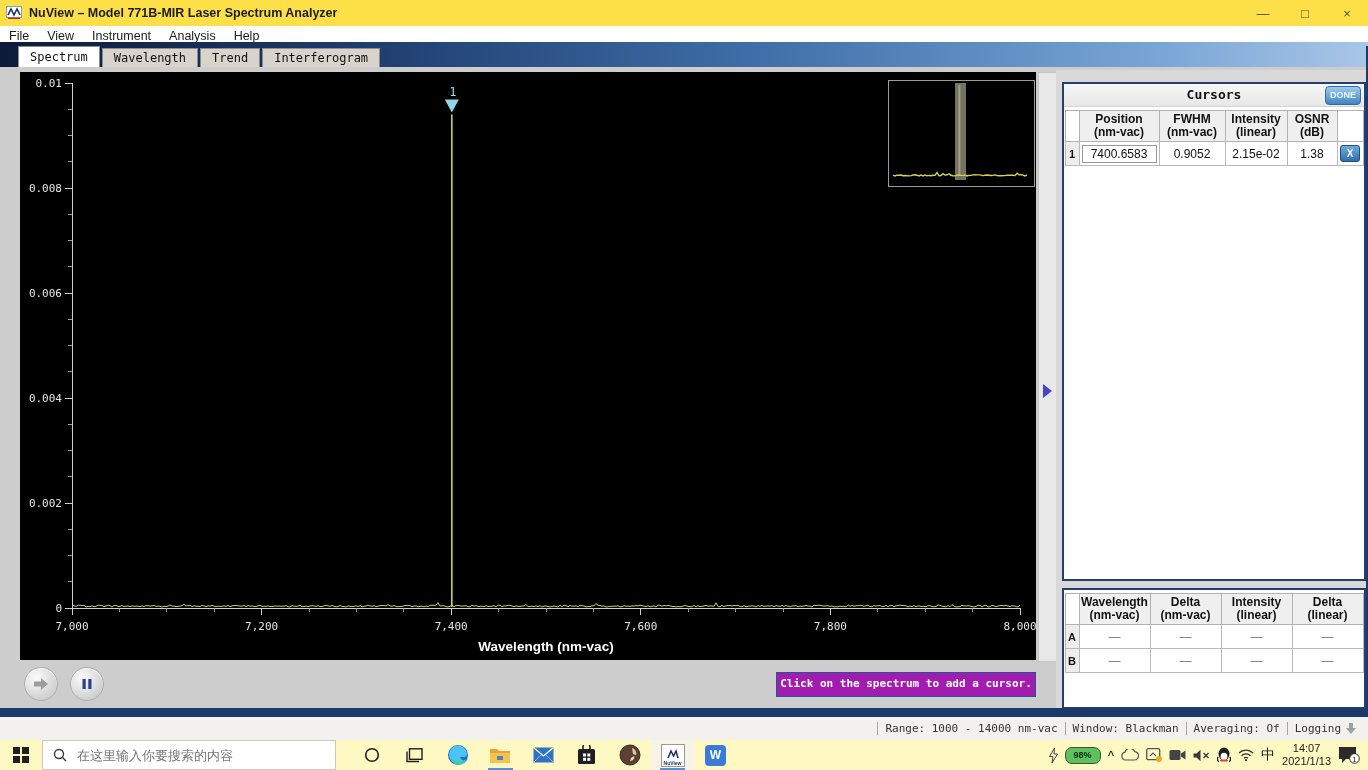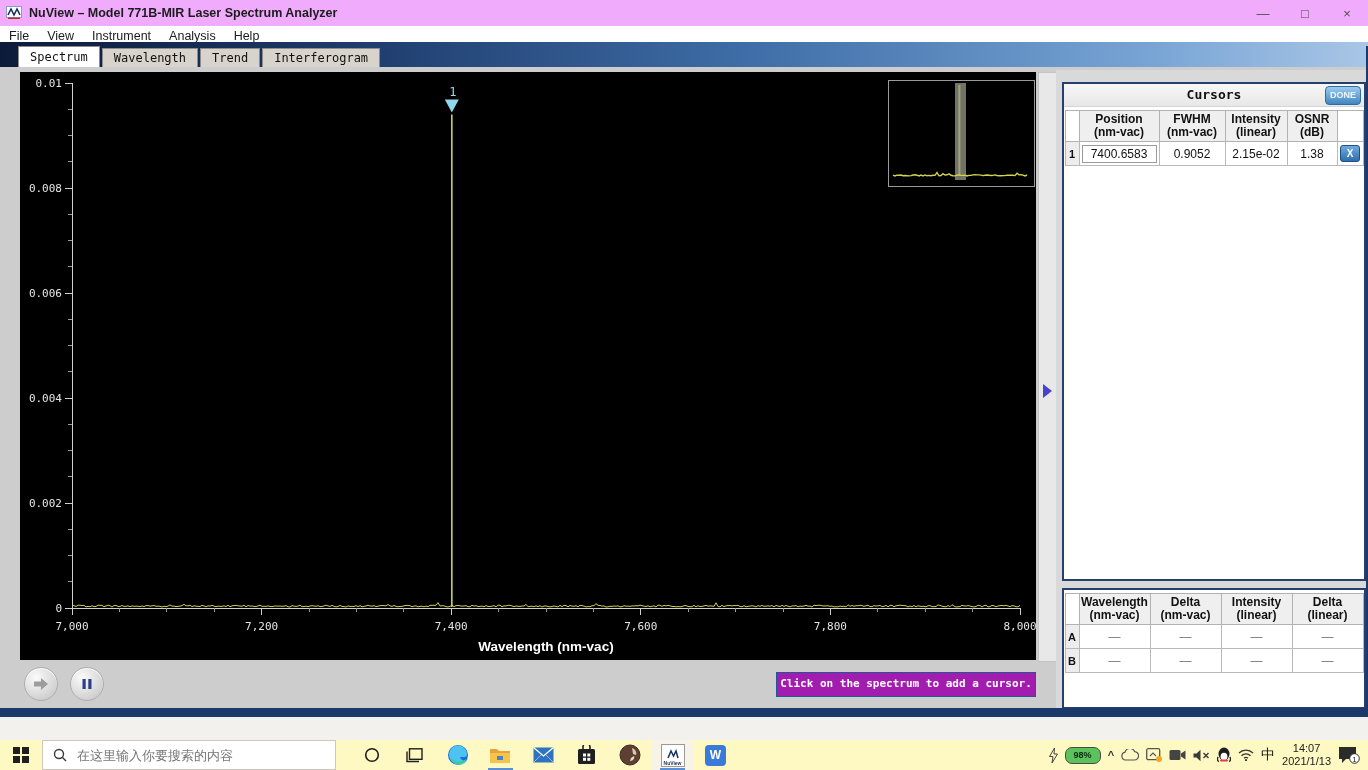--- a/index.html
+++ b/index.html
@@ -1,20 +1,20 @@
 <!DOCTYPE html>
 <html><head>
 <meta charset="utf-8">
 <style>
   html,body{margin:0;padding:0;background:#000;}
   .screen{position:relative;width:1368px;height:770px;overflow:hidden;background:#cdcdcd;
           font-family:"Liberation Sans",sans-serif;-webkit-font-smoothing:antialiased;}
 
   
-  .titlebar{position:absolute;left:0;top:0;width:100%;height:26px;background:#f0abfc;display:flex;align-items:center;}
+  .titlebar{position:absolute;left:0;top:0;width:100%;height:26px;background:#fde047;display:flex;align-items:center;}
   .app-icon{width:16px;height:14px;margin-left:6px;flex:0 0 auto;}
   .window-title{margin-left:7px;font-size:12.5px;font-weight:bold;color:#1c1c1c;}
   .win-controls{margin-left:auto;display:flex;height:100%;}
   .win-btn{width:42px;height:100%;display:flex;align-items:center;justify-content:center;font-size:13px;color:#4d4d4d;cursor:default;}
 
   
   .menubar{position:absolute;left:0;top:26px;width:100%;height:20px;background:#ffffff;display:flex;align-items:center;border-bottom:1px solid #ececec;}
   .menu-item{padding:0 9px;font-size:12.5px;color:#1c1c1c;}
   .menu-item:first-child{padding-left:9px;}
 
@@ -317,20 +317,31 @@
         <td class="dash">—</td>
       </tr>
     </tbody>
       </table>
   </div>
 
   <div class="frame-right"></div>
   <div class="frame-bottom"></div>
   <div class="statusbar">
     <span class="st-connected">Connected</span>
+    <div class="status-right">
+      <span class="st-item">Range: 1000 - 14000 nm-vac</span>
+      <span class="st-item">Window: Blackman</span>
+      <span class="st-item">Averaging: Of</span>
+      <span class="st-item st-logging">
+        <span>Logging</span>
+        <svg width="12" height="12" viewBox="0 0 12 12">
+          <path d="M4 0 h4 v5 h3 l-5 6 -5 -6 h3 z" fill="#9aa0a6"></path>
+        </svg>
+      </span>
+    </div>
   </div>
 
   <div class="taskbar">
     <div class="tb-start">
       <svg width="16" height="16" viewBox="0 0 16 16">
         <rect x="0" y="0" width="7" height="7" fill="#1f1f1f"></rect>
           <rect x="9" y="0" width="7" height="7" fill="#1f1f1f"></rect>
         <rect x="0" y="9" width="7" height="7" fill="#1f1f1f"></rect>
           <rect x="9" y="9" width="7" height="7" fill="#1f1f1f"></rect>
       </svg>

